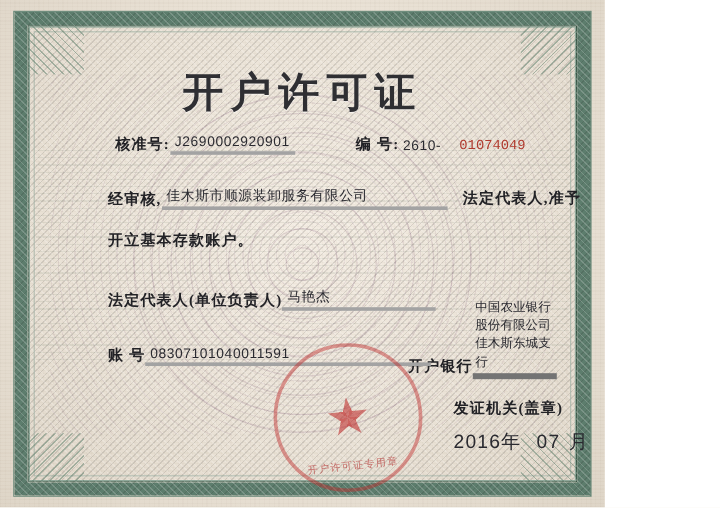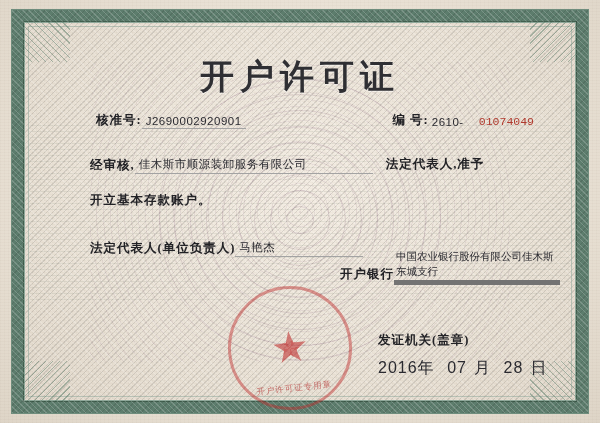--- a/index.html
+++ b/index.html
@@ -9,21 +9,21 @@
   }
   body {
     width: 600px;
     height: 423px;
     overflow: hidden;
     font-family: "Liberation Serif", serif;
   }
 
   #cert {
     position: relative;
-    width: 600px;
+    width: 504px;
     height: 423px;
     background: #efe7dc;
     overflow: hidden;
   }
 
   
   .paper {
     position: absolute;
     inset: 0;
     background:
@@ -143,21 +143,21 @@
   .label {
     font-weight: bold;
     letter-spacing: 1px;
     color: #222226;
   }
   .value {
     font-family: "Liberation Sans", sans-serif;
     font-size: 11.5px;
     color: #2a2a30;
     padding: 0 4px 1px 4px;
-    border-bottom: 1px solid #a3a3a3;
+    border-bottom: 3px solid #a3a3a3;
     min-width: 40px;
     letter-spacing: .5px;
   }
   .value.noline { border-bottom: none; }
   .value.red {
     color: #b03a2e;
     font-family: "Liberation Mono", monospace;
     letter-spacing: 0;
     border-bottom: none;
   }
@@ -305,20 +305,24 @@
 
     <div class="row" id="row-main2">
       <span class="label">开立基本存款账户。</span>
     </div>
 
     <div class="row" id="row-bank">
       <span class="label" style="padding-bottom:2px;">开户银行</span>
       <span class="bank-name">中国农业银行股份有限公司佳木斯东城支行</span>
     </div>
 
+    <div class="row" id="row-account">
+      <span class="label">账  号</span>
+      <span class="value under-long">08307101040011591</span>
+    </div>
 
     <div class="row" id="row-issuer">
       <span class="label">发证机关(盖章)</span>
     </div>
 
     <div class="row" id="row-date">
       <span class="date-line">
         <span class="date-num">2016</span><span>年</span>
         <span class="date-num">07</span><span>月</span>
         <span class="date-num">28</span><span>日</span>

